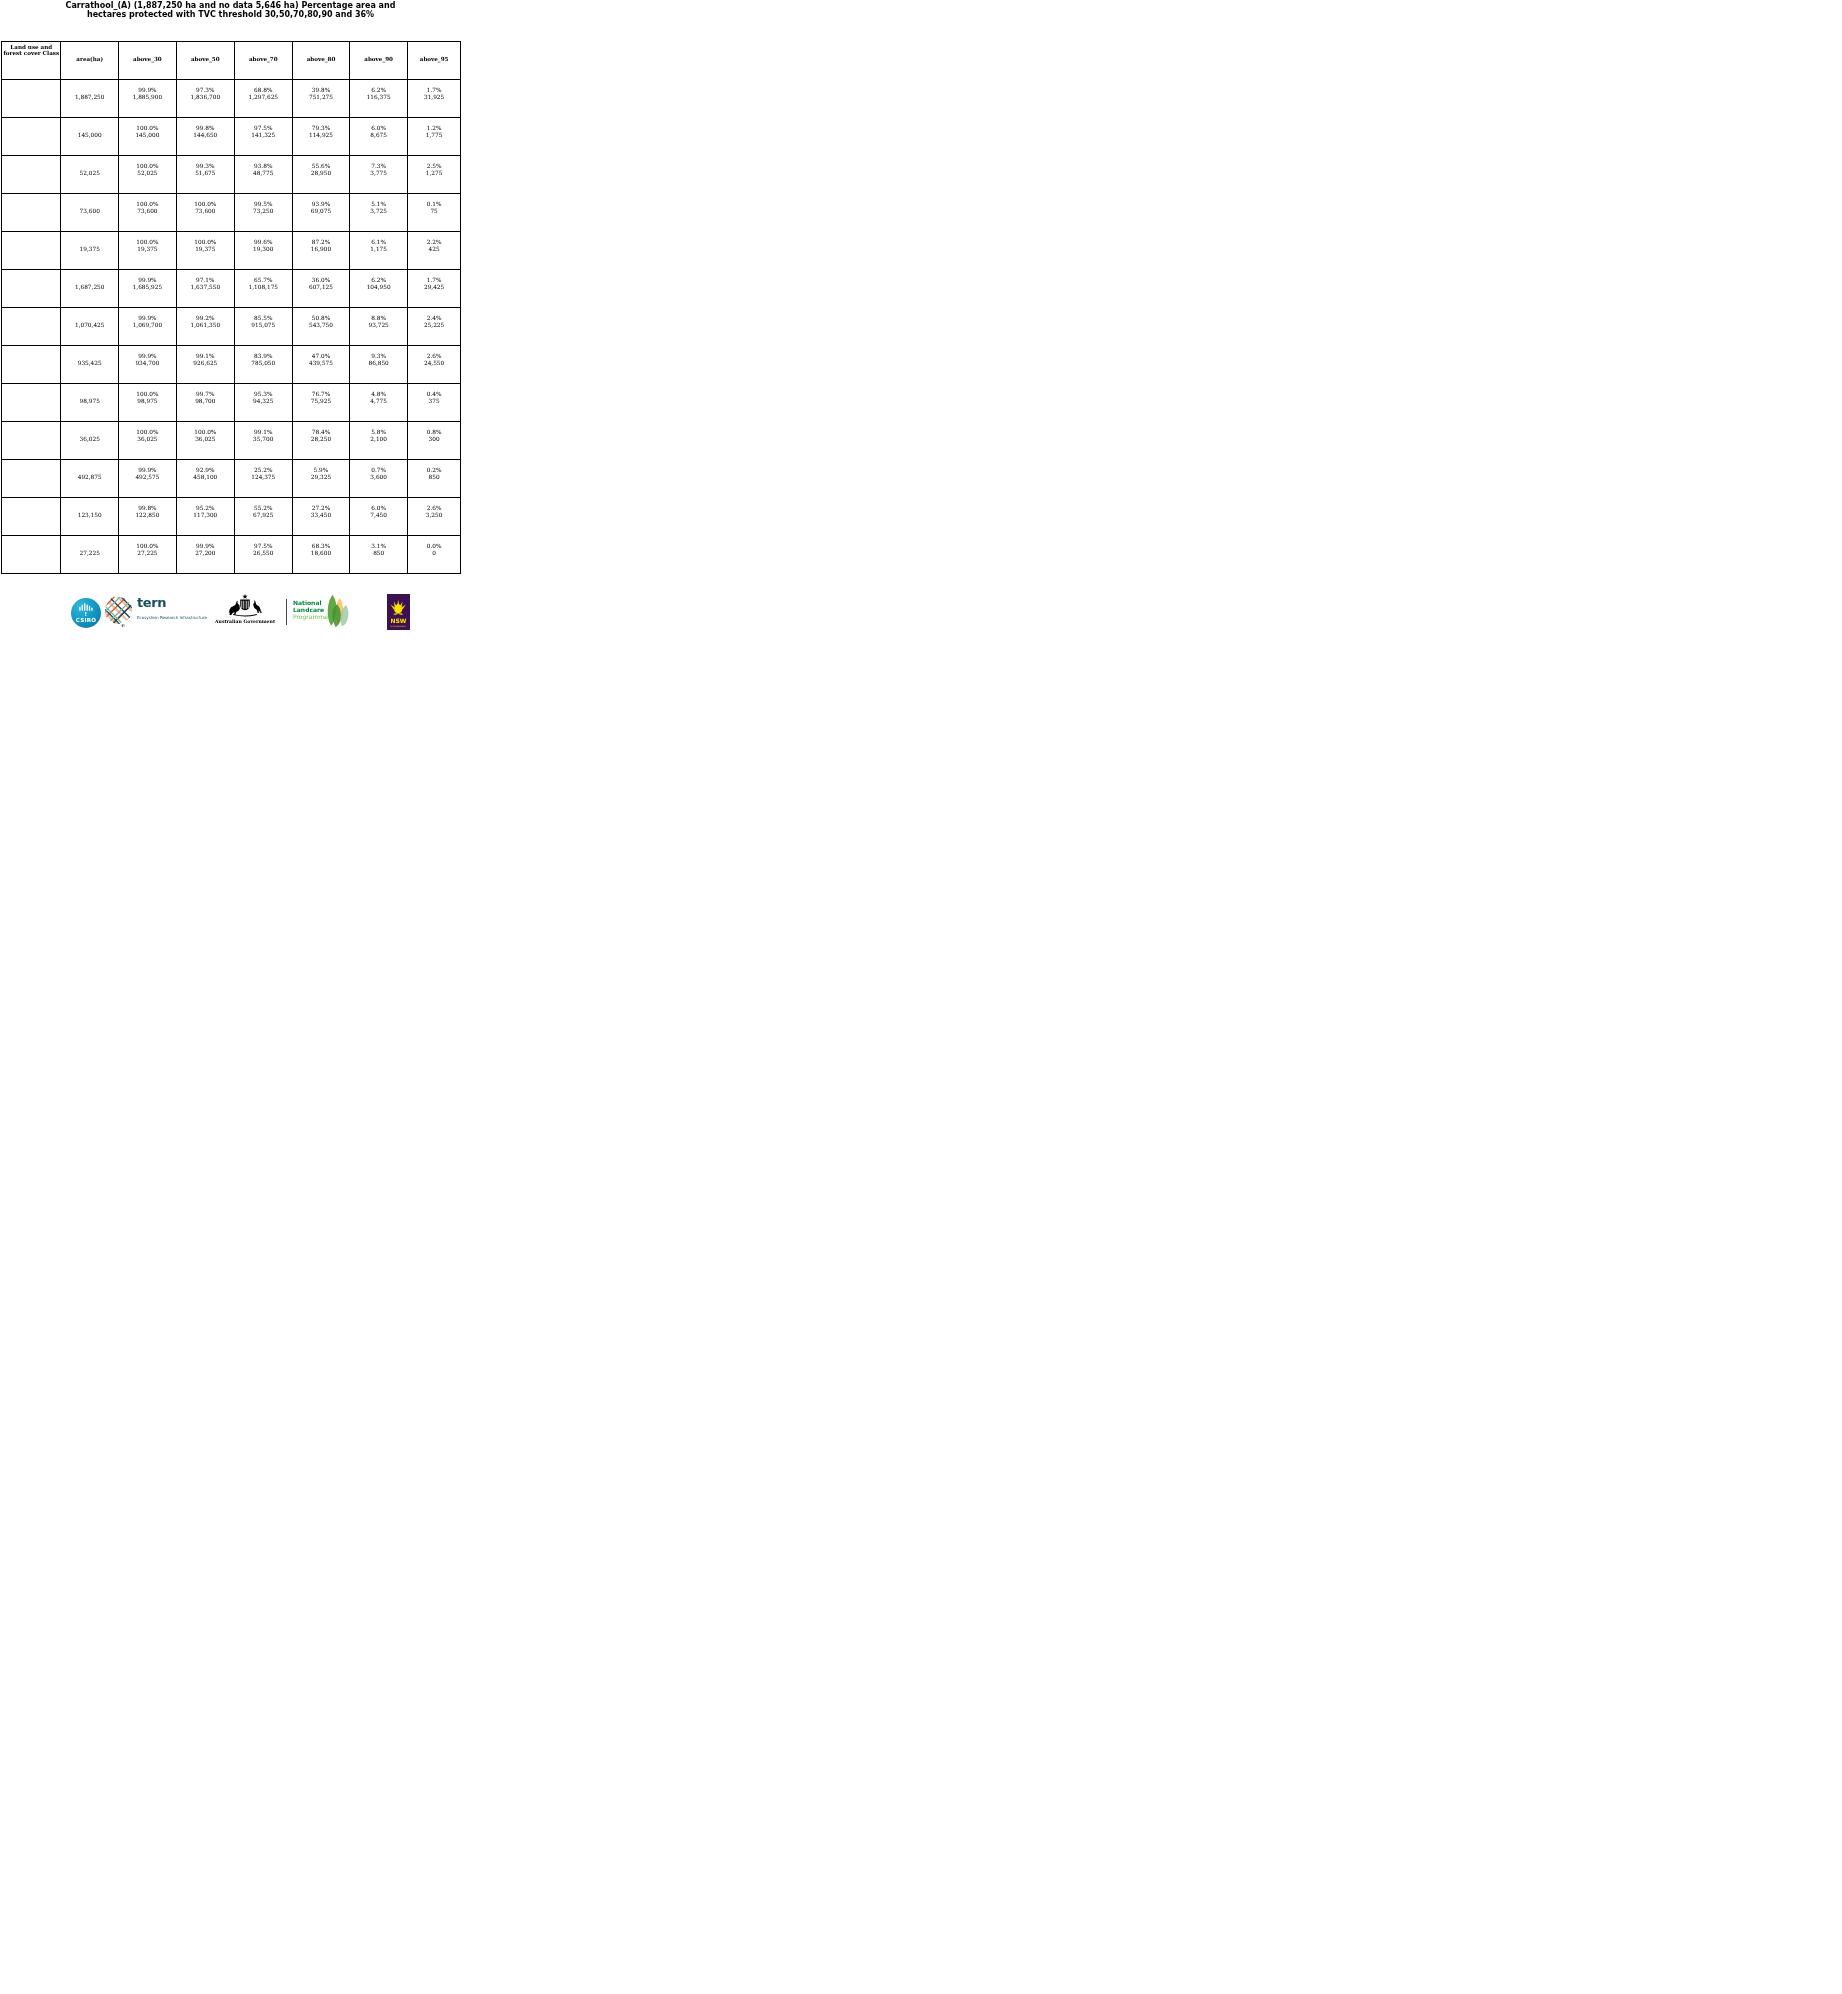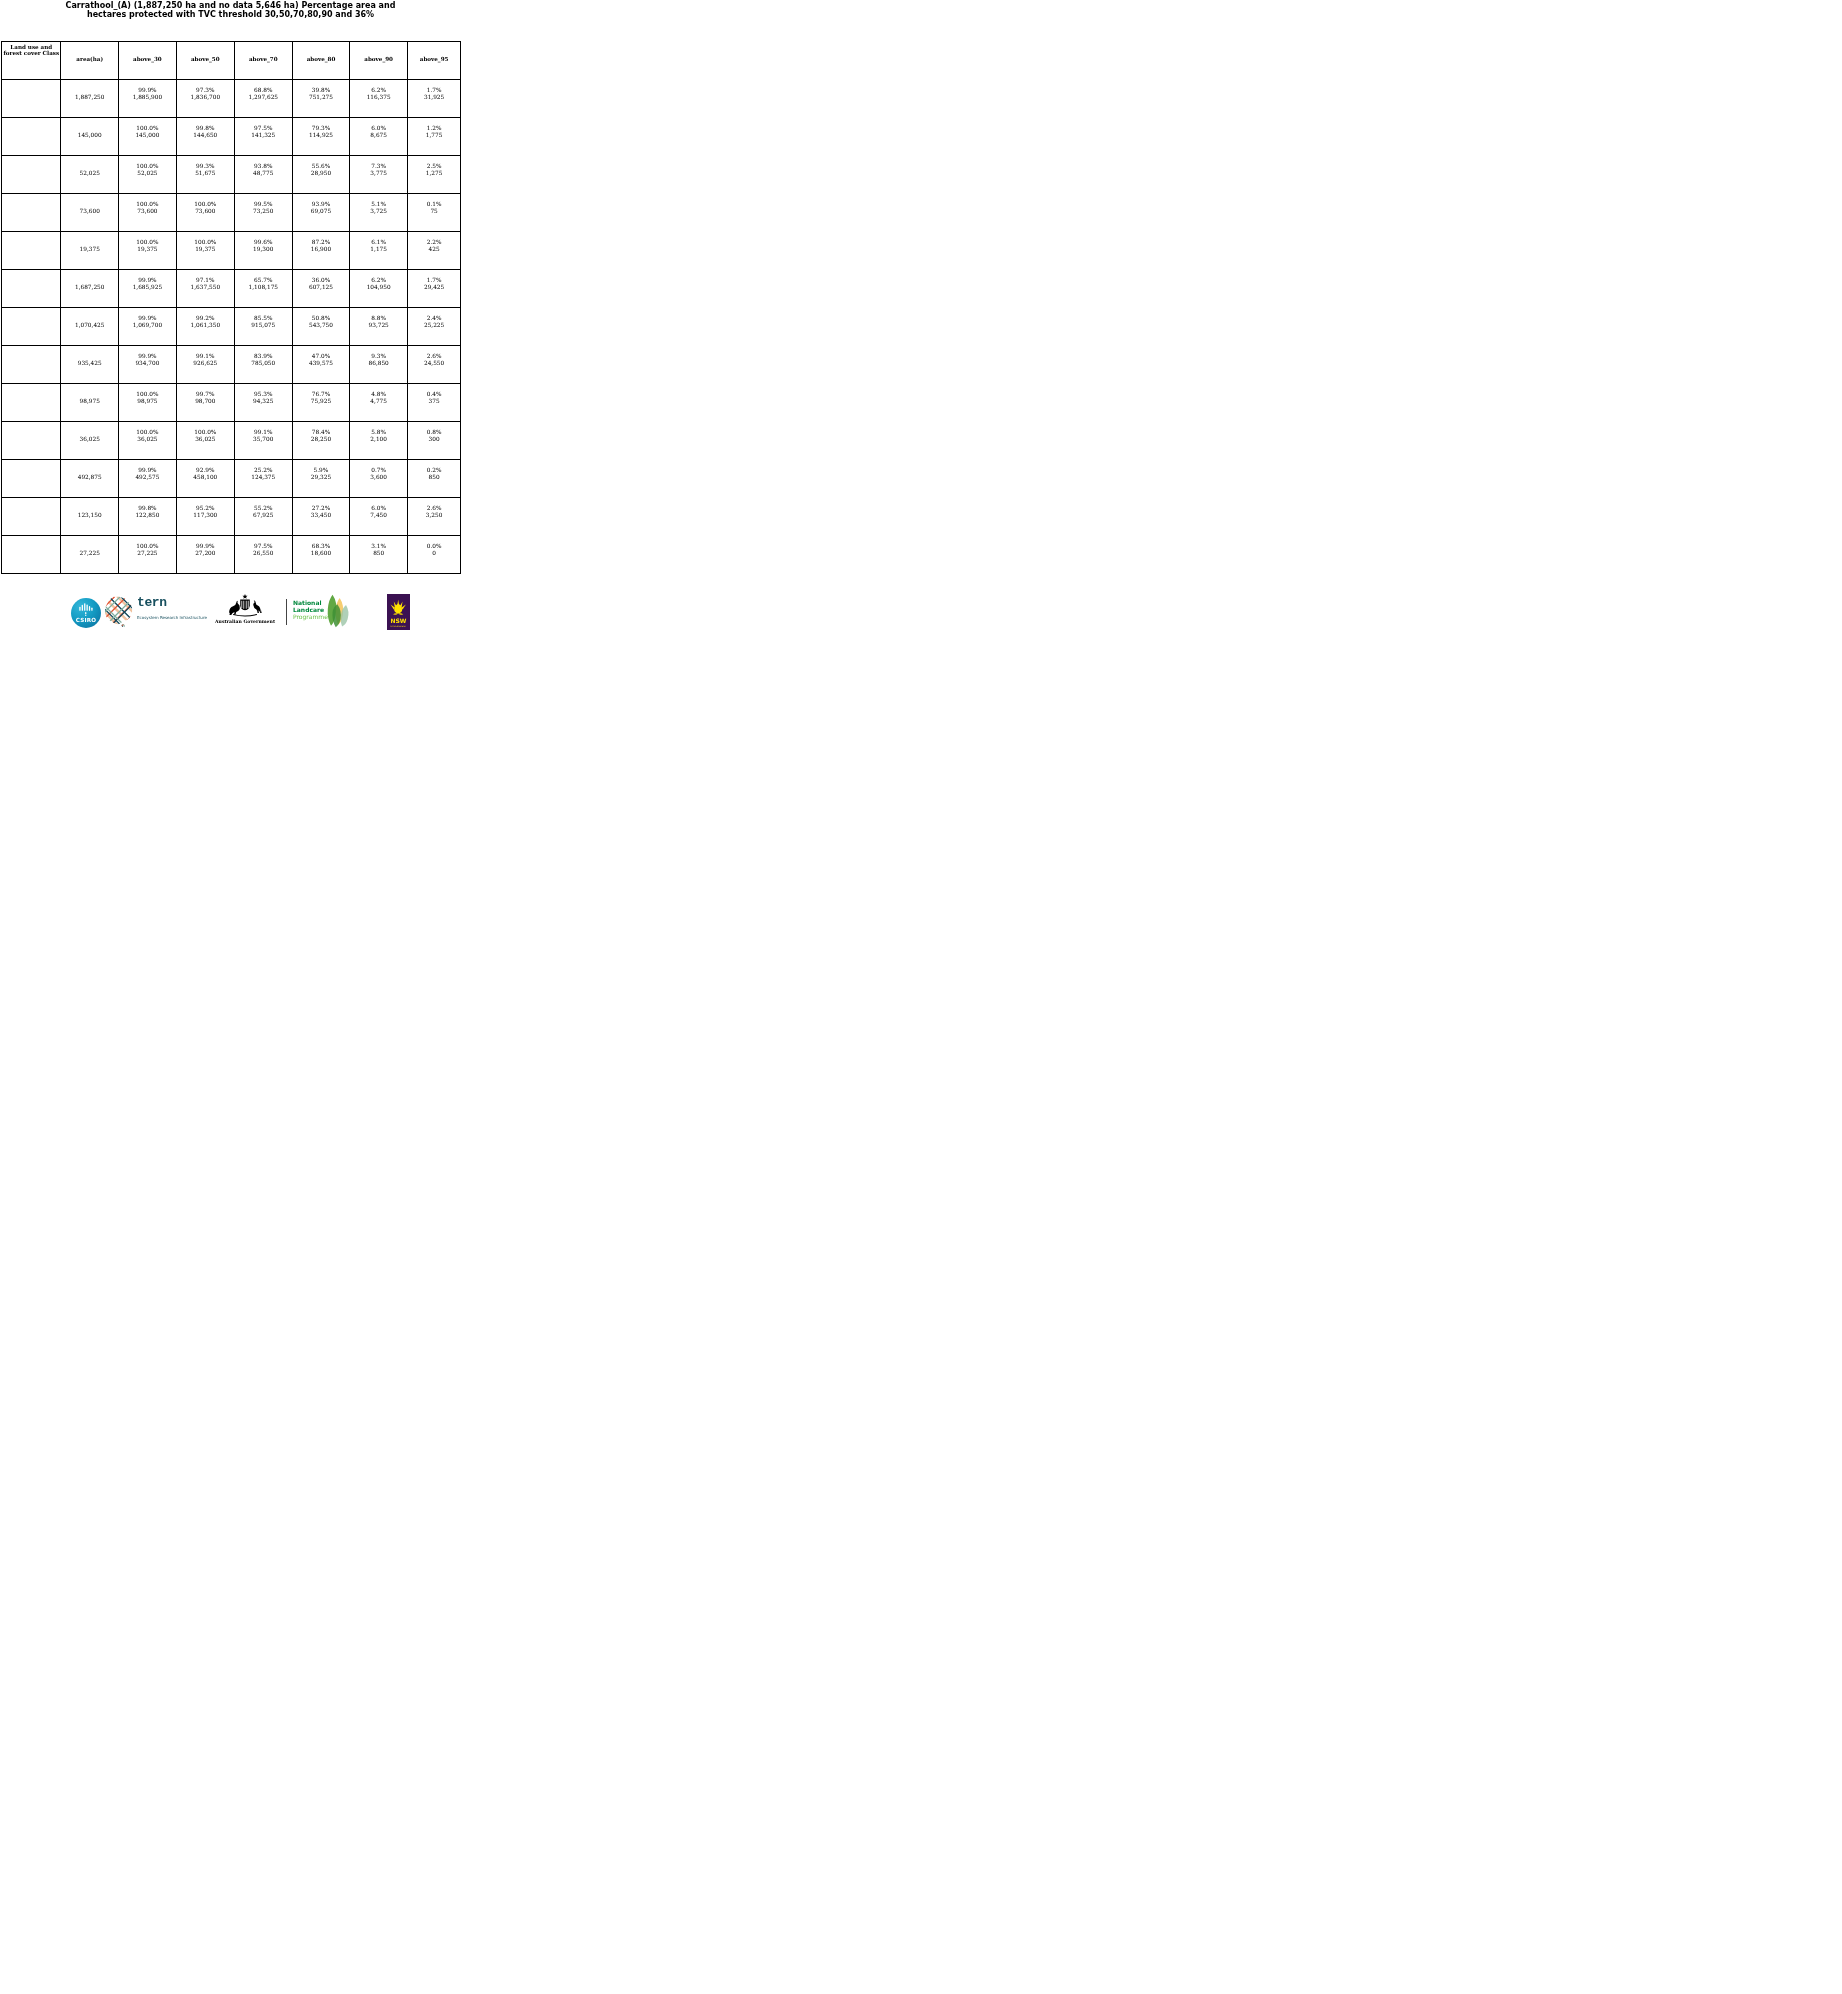--- a/index.html
+++ b/index.html
@@ -27,21 +27,21 @@
 
   
   .footer{position:absolute;top:592px;left:0;width:461px;height:38px;}
   .csiro{position:absolute;left:71px;top:5.6px;width:30px;height:30px;border-radius:50%;
          background:radial-gradient(circle at 32% 28%, #33b7d9 0%, #149cc4 45%, #0a6d9c 100%);
          display:flex;flex-direction:column;align-items:center;justify-content:flex-start;}
   .csiro .mark{margin-top:4px;}
   .csiro .ctext{color:#fff;font-family:"DejaVu Sans",sans-serif;font-weight:bold;font-size:5.6px;letter-spacing:0.2px;margin-top:0.8px;}
   .ternmap{position:absolute;left:102px;top:2.4px;}
   .ternword{position:absolute;left:137px;top:4.8px;font-family:"DejaVu Sans",sans-serif;}
-  .ternword .brand{color:#174f5e;font-weight:bold;font-size:13px;line-height:12.8px;letter-spacing:-0.4px;display:block;font-family:Liberation Mono, monospace;}
+  .ternword .brand{color:#174f5e;font-weight:bold;font-size:13px;line-height:12.8px;letter-spacing:-0.4px;display:block;}
   .ternword .tag{color:#174f5e;font-size:4px;display:block;margin-top:5.2px;white-space:nowrap;}
   .crest{position:absolute;left:215px;top:2.4px;width:60px;text-align:center;}
   .crest .aglabel{font-family:"DejaVu Serif",serif;font-weight:bold;font-size:4.6px;margin-top:0.8px;white-space:nowrap;}
   .divider{position:absolute;left:286px;top:7.2px;width:0.6px;height:25.5px;background:#444;}
   .landcare{position:absolute;left:293px;top:8px;font-family:"DejaVu Sans",sans-serif;font-weight:bold;
             font-size:6px;line-height:6.8px;}
   .landcare .l1,.landcare .l2{color:#00883c;display:block;}
   .landcare .l3{color:#6cc24a;display:block;font-weight:normal;}
   .leaves{position:absolute;left:326px;top:2.4px;}
   .nsw{position:absolute;left:387px;top:1.6px;width:23px;height:36px;background:#3b1152;

